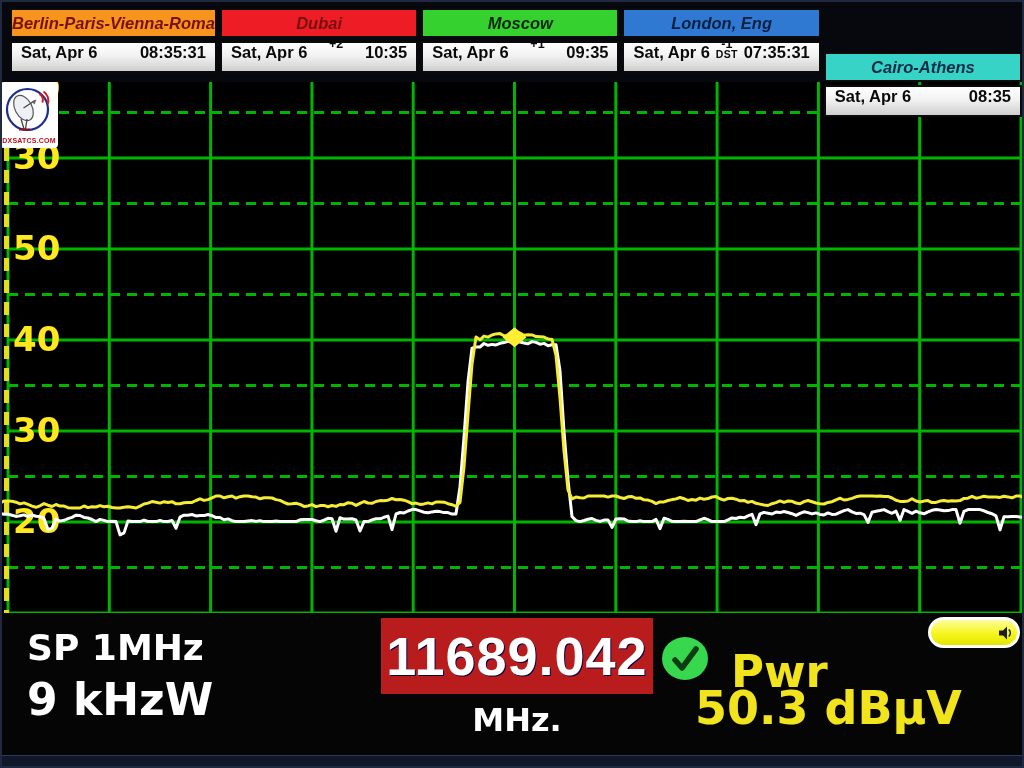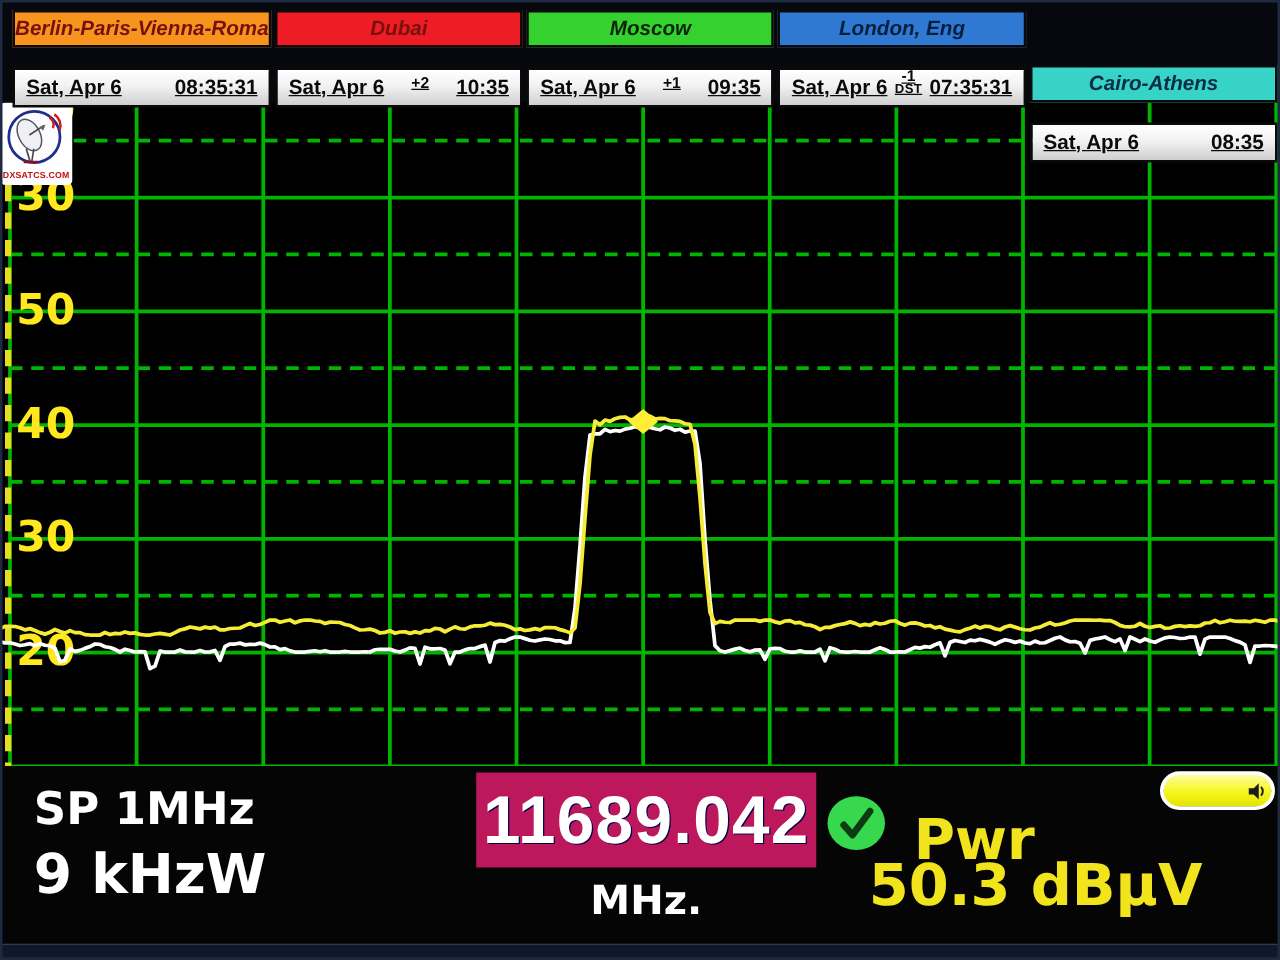--- a/index.html
+++ b/index.html
@@ -2,47 +2,47 @@
 <html><head>
 <meta charset="utf-8">
 <style>
   html,body{margin:0;padding:0;background:#000;}
   .screen{position:relative;width:1024px;height:768px;background:#06080d;overflow:hidden;
           font-family:"Liberation Sans","DejaVu Sans",sans-serif;}
   .bezel{position:absolute;inset:0;border:2px solid #1f2a40;pointer-events:none;z-index:50;}
 
   
   .clockbar{position:absolute;left:10px;top:8px;width:1012px;display:flex;gap:3px;z-index:10;}
-  .clock-col{flex:1;display:flex;flex-direction:column;gap:16px;}
+  .clock-col{flex:1;display:flex;flex-direction:column;gap:3px;}
   .city{height:26px;border:2px solid #0a0a0a;display:flex;align-items:center;justify-content:center;
         font-size:16.5px;font-weight:bold;font-style:italic;white-space:nowrap;overflow:hidden;}
   .timecell{height:28px;border:2px solid #0a0a0a;background:linear-gradient(#ffffff 0%,#f2f2f2 45%,#cfcfcf 100%);
-        box-shadow:inset 0 1px 0 #ffffff;display:flex;align-items:center;padding:0 9px;
-        font-size:16.5px;font-weight:bold;color:#0a0a0a;white-space:nowrap;text-decoration:underline;}
+        box-shadow:inset 0 1px 0 #ffffff;display:flex;align-items:flex-start;padding:0 9px;
+        font-size:16.5px;font-weight:bold;color:#0a0a0a;white-space:nowrap;}
   .timecell .date{flex:0 0 auto;}
   .timecell .tzwrap{flex:1 1 auto;display:flex;flex-direction:column;align-items:center;
         justify-content:flex-start;line-height:10px;transform:translateY(-4px);}
   .timecell .off{font-size:12.5px;font-weight:bold;}
   .timecell .dst{font-size:10.5px;font-weight:bold;letter-spacing:.3px;}
   .timecell .time{flex:0 0 auto;}
 
   
   .plot{position:absolute;left:0;top:82px;width:1024px;height:531px;background:#000;overflow:hidden;}
   .plot svg{position:absolute;left:0;top:0;}
   #gridsvg{z-index:1;} #tracesvg{z-index:3;}
   .ylab{position:absolute;left:13px;z-index:2;font-family:"DejaVu Sans",sans-serif;
         font-weight:bold;font-size:34px;line-height:40px;color:#ffe81e;}
   .logo{position:absolute;left:483px;top:14px;z-index:4;}
 
   
   .bottom{position:absolute;left:0;top:613px;width:1024px;height:142px;background:#050505;z-index:5;}
   .big{font-family:"DejaVu Sans",sans-serif;font-weight:bold;color:#fff;}
   .sp{position:absolute;left:27px;top:12px;font-size:36px;line-height:46px;}
   .bw{position:absolute;left:27px;top:64px;font-size:44px;line-height:46px;}
-  .freqbox{position:absolute;left:381px;top:5px;width:272px;height:76px;background:#be185d;
+  .freqbox{position:absolute;left:381px;top:5px;width:272px;height:76px;background:#b91c1c;
         display:flex;align-items:center;justify-content:center;}
   .freqbox .v{font-family:"Liberation Sans",sans-serif;font-weight:bold;font-size:54px;color:#fff;
         letter-spacing:1px;text-shadow:1px 1px 0 #00004a;}
   .funit{position:absolute;left:381px;top:88px;width:272px;text-align:center;font-size:32px;}
   .lock{position:absolute;left:662px;top:24px;width:46px;height:43px;border-radius:50%;
         background:#38d84e;display:flex;align-items:center;justify-content:center;}
   .pwr{position:absolute;left:731px;top:32px;font-size:45px;color:#f2e41c;}
   .pwrval{position:absolute;left:695px;top:68px;font-size:46px;color:#f2e41c;white-space:nowrap;}
   .pill{position:absolute;left:928px;top:4px;width:92px;height:31px;border:3px solid #fff;border-radius:18px;
         background:linear-gradient(#fdfd9e 0%,#f6f61e 55%,#e4e400 100%);box-sizing:border-box;}

